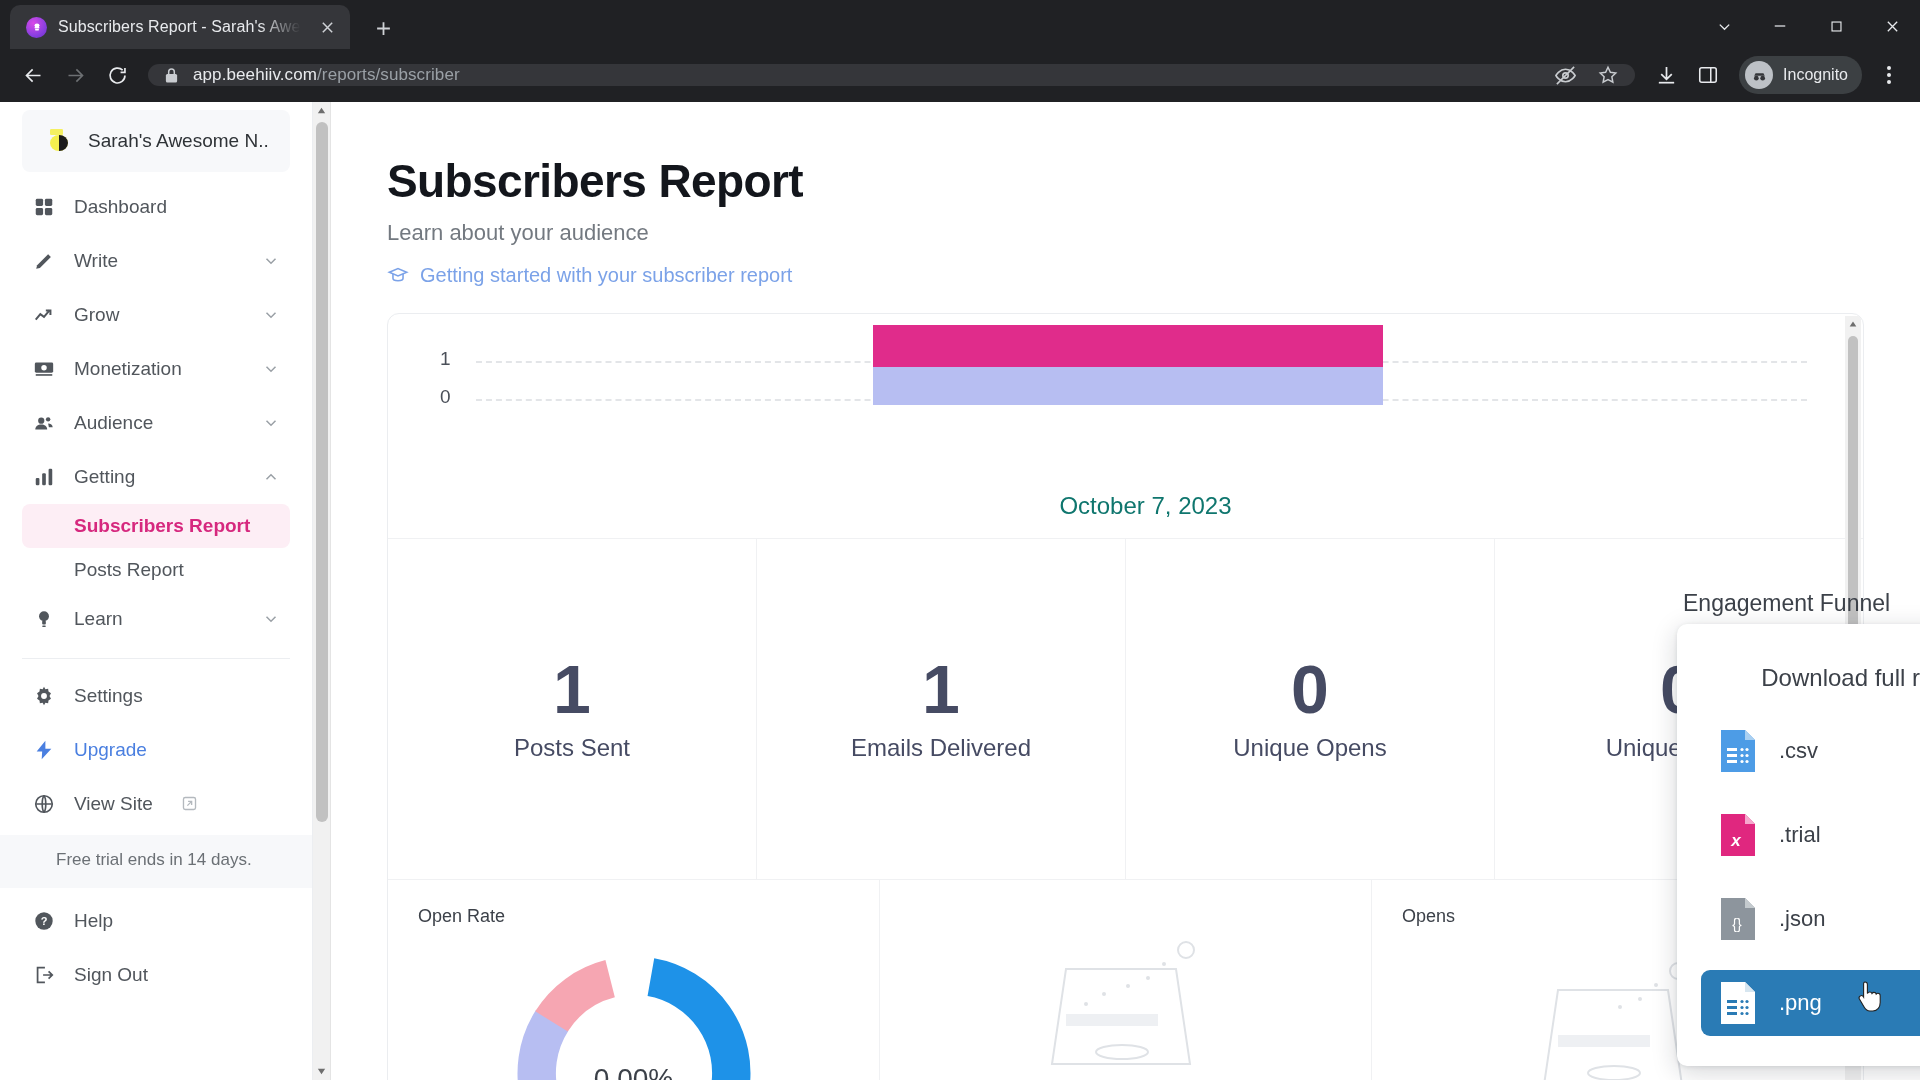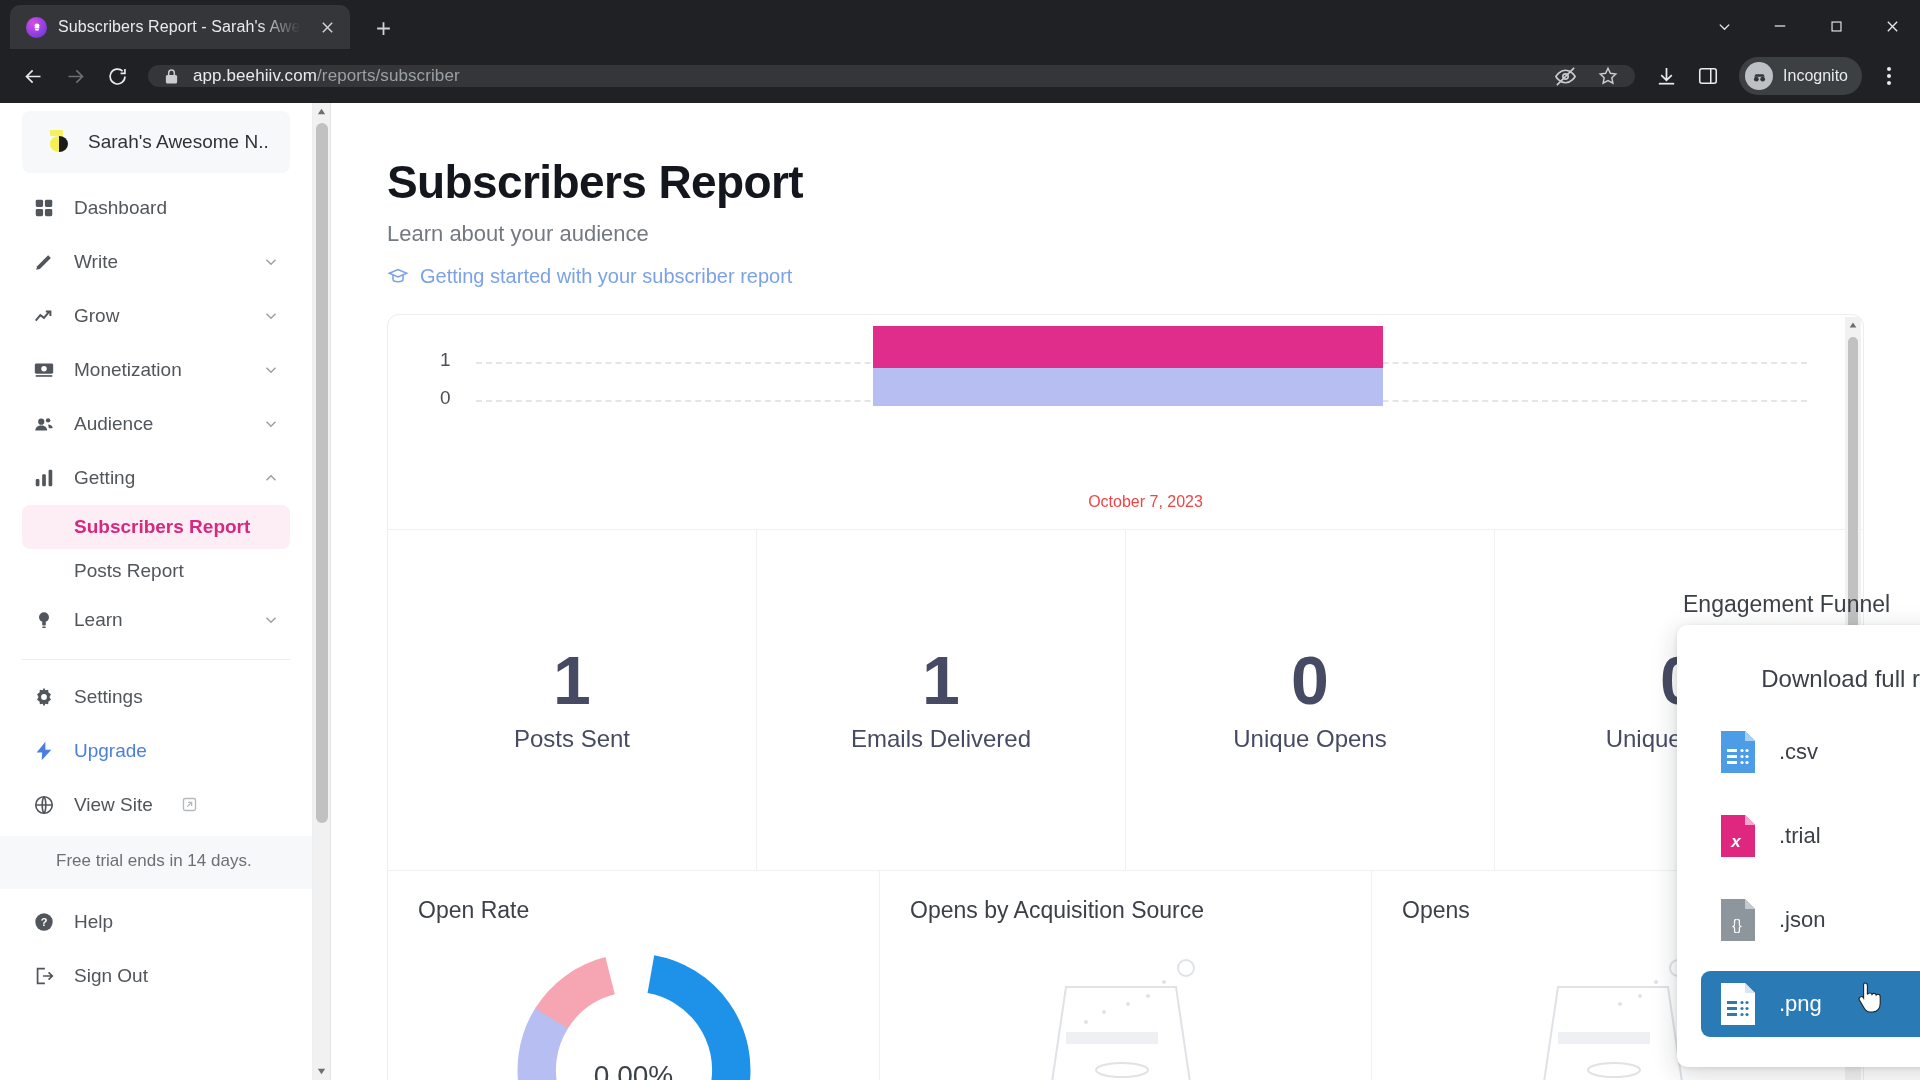--- a/index.html
+++ b/index.html
@@ -156,21 +156,21 @@
   .y-lab.zero { top: 46px; }
   .grid-dash {
     position: absolute; left: 58px; right: 26px; border-top: 2px dashed #e3e5e8;
   }
   .grid-dash.g1 { top: 21px; }
   .grid-dash.g0 { top: 59px; }
   .bar-stack { position: absolute; left: 455px; width: 510px; top: -15px; }
   .bar-top { height: 42px; background: #e02c8b; }
   .bar-bottom { height: 38px; background: #b7bef2; }
   .chart-x-label {
-    text-align: center; font-size: 16px; color: #ef4444; margin-top: 24px;
+    text-align: center; font-size: 24px; color: #0f766e; margin-top: 24px;
     margin-left: 40px;
   }
   .inner-scroll {
     position: absolute; right: 2px; top: 2px; bottom: 2px; width: 16px; background: #f1f1f1;
   }
   .inner-thumb { position: absolute; left: 3px; right: 3px; top: 20px; height: 430px; background: #c1c1c1; border-radius: 6px; }
   .inner-arrow { height: 16px; display:flex; align-items:center; justify-content:center; color:#6e6e6e; }
 
   .kpi-row { display: flex; border-top: 1px solid #f0f1f3; }
   .kpi {
@@ -178,21 +178,21 @@
     display: flex; flex-direction: column; align-items: center; justify-content: center;
     gap: 10px; padding: 0 16px;
   }
   .kpi:last-child { border-right: none; }
   .kpi-val { font-size: 68px; font-weight: 800; color: #464b63; line-height: 1; }
   .kpi-lab { font-size: 24px; color: #464b63; text-align: center; line-height: 1.25; font-weight: 500; }
 
   .lower-row { display: flex; border-top: 1px solid #f0f1f3; height: 260px; }
   .lower-card { flex: 1 1 0; border-right: 1px solid #f0f1f3; padding: 26px 0 0 0; }
   .lower-card:last-child { border-right: none; }
-  .lower-title { font-size: 23px; color: #3c4149; padding-left: 30px; }
+  .lower-title { font-size: 18px; color: #3c4149; padding-left: 30px; }
   .donut-wrap { display: flex; justify-content: center; margin-top: 18px; position: relative; }
   .donut-pct {
     position: absolute; left: 0; right: 0; top: 118px; text-align: center;
     font-size: 28px; color: #3c4149;
   }
   .empty-ill { display: flex; justify-content: center; margin-top: 28px; }
 
   
   .ef-header {
     position: absolute; top: 488px; left: 1352px; display: flex;
@@ -604,21 +604,20 @@
               <svg width="256" height="256" viewBox="0 0 100 100">
                 <circle cx="50" cy="50" r="38" fill="none" stroke="#1e92e8" stroke-width="15" stroke-dasharray="143 96" transform="rotate(-80 50 50)"></circle>
                 <circle cx="50" cy="50" r="38" fill="none" stroke="#b7bef2" stroke-width="15" stroke-dasharray="33 206" transform="rotate(163 50 50)"></circle>
                 <circle cx="50" cy="50" r="38" fill="none" stroke="#f6a6b2" stroke-width="15" stroke-dasharray="29 210" transform="rotate(212 50 50)"></circle>
               </svg>
               <div class="donut-pct">0.00%</div>
             </div>
           </div>
 
           <div class="lower-card">
-            <div class="lower-title">Opens by Acquisition Source</div>
             <div class="empty-ill">
               <svg width="180" height="150" viewBox="0 0 180 150" fill="none" stroke="#dfe2e6" stroke-width="2">
                 <path d="M30 35h110l14 95H16z"></path>
                 <rect x="30" y="80" width="92" height="12" fill="#eef0f3" stroke="none"></rect>
                 <ellipse cx="86" cy="118" rx="26" ry="7"></ellipse>
                 <circle cx="150" cy="16" r="8" stroke="#dfe2e6"></circle>
                 <circle cx="128" cy="30" r="2" fill="#dfe2e6" stroke="none"></circle>
                 <circle cx="112" cy="44" r="2" fill="#dfe2e6" stroke="none"></circle>
                 <circle cx="92" cy="52" r="2" fill="#dfe2e6" stroke="none"></circle>
                 <circle cx="68" cy="60" r="2" fill="#dfe2e6" stroke="none"></circle>

